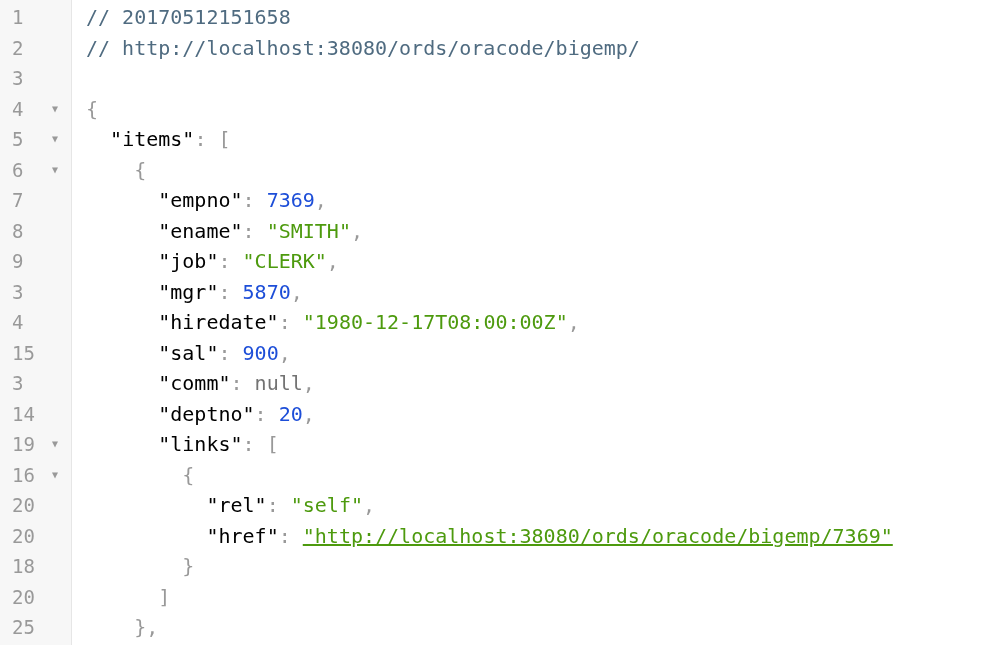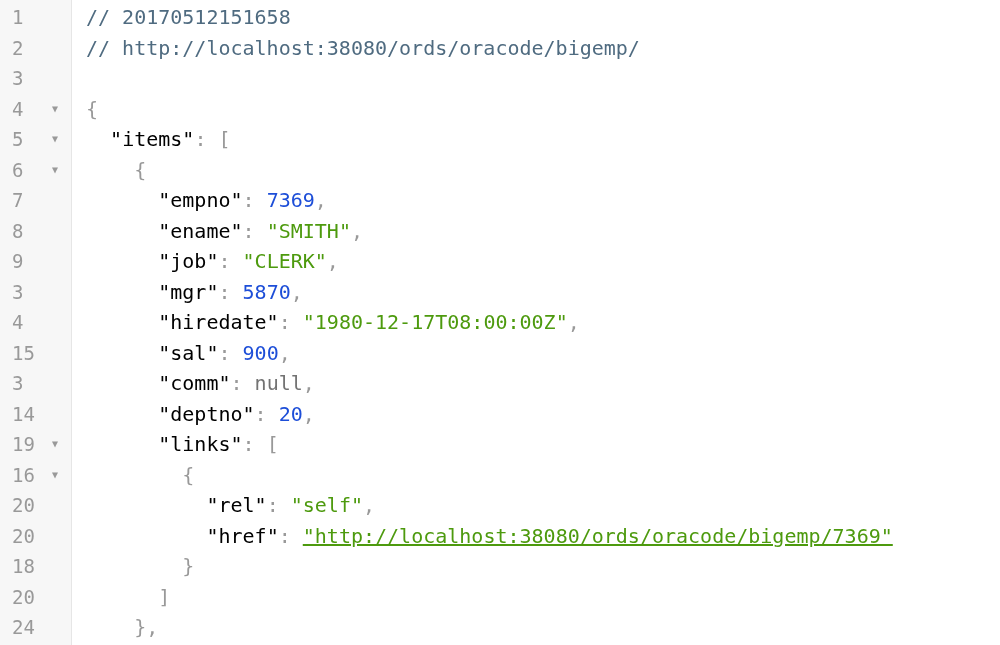--- a/index.html
+++ b/index.html
@@ -95,21 +95,21 @@
       <div class="gutter-row">
         <span class="num">20</span>
       </div>
       <div class="gutter-row">
         <span class="num">18</span>
       </div>
       <div class="gutter-row">
         <span class="num">20</span>
       </div>
       <div class="gutter-row">
-        <span class="num">24</span>
+        <span class="num">25</span>
       </div>
     </div>
   <div class="code" id="code">
       <div class="line"><span></span><span class="c-comment">// 20170512151658</span></div>
       <div class="line"><span></span><span class="c-comment">// http://localhost:38080/ords/oracode/bigemp/</span></div>
       <div class="line"><span></span></div>
       <div class="line"><span></span><span class="c-punct">{</span></div>
       <div class="line"><span>  </span><span class="c-key">"items"</span><span class="c-punct">: [</span></div>
       <div class="line"><span>    </span><span class="c-punct">{</span></div>
       <div class="line"><span>      </span><span class="c-key">"empno"</span><span class="c-punct">: </span><span class="c-num">7369</span><span class="c-punct">,</span></div>

